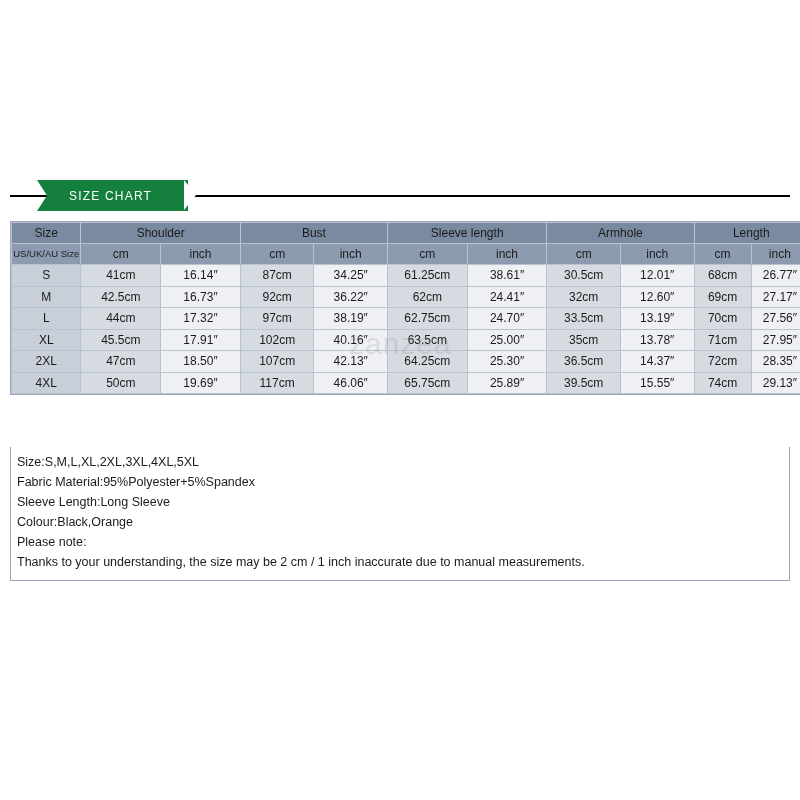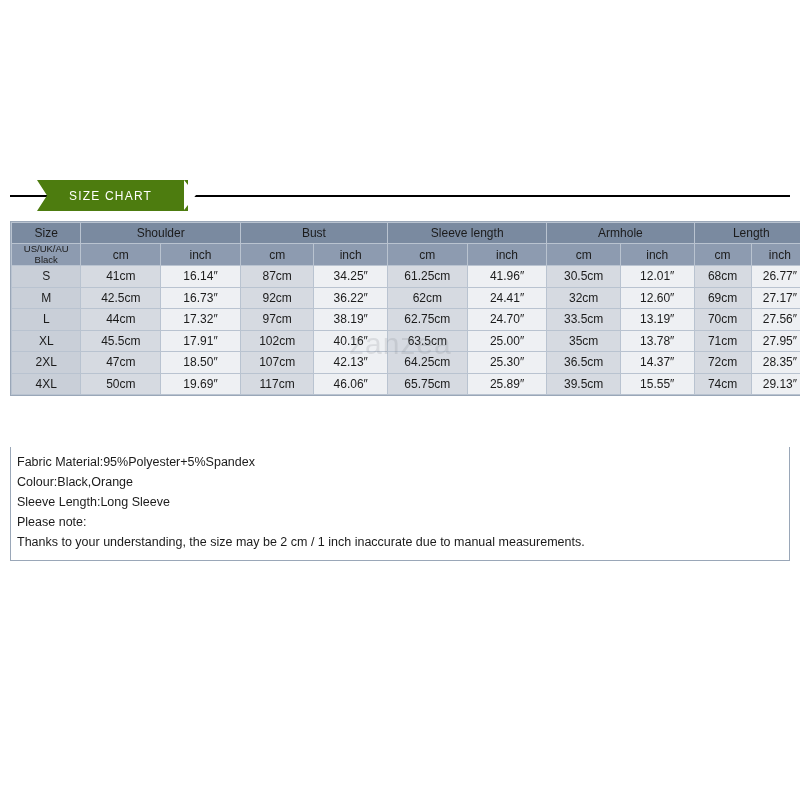--- a/index.html
+++ b/index.html
@@ -37,21 +37,21 @@
     top: 15px;
     width: 780px;
     height: 2px;
     background: #000000;
   }
   .banner-ribbon {
     position: absolute;
     left: 27px;
     top: 0px;
     height: 31px;
-    background: #4d7c0f;
+    background: #15803d;
     padding: 0 36px 0 32px;
     display: flex;
     align-items: center;
     clip-path: polygon(0 0, 100% 0, 100% 100%, 0 100%, 10px 50%);
   }
   .banner-ribbon .label {
     color: #ffffff;
     font-size: 12px;
     letter-spacing: 1.2px;
     font-weight: normal;
@@ -191,41 +191,41 @@
       <tbody>
         <tr class="hdr-main">
           <td>Size</td>
           <td colspan="2">Shoulder</td>
           <td colspan="2">Bust</td>
           <td colspan="2">Sleeve length</td>
           <td colspan="2">Armhole</td>
           <td colspan="2">Length</td>
         </tr>
         <tr class="hdr-sub">
-          <td class="small-two">US/UK/AU Black</td>
+          <td class="small-two">US/UK/AU Size</td>
           <td>cm</td>
           <td>inch</td>
           <td>cm</td>
           <td>inch</td>
           <td>cm</td>
           <td>inch</td>
           <td>cm</td>
           <td>inch</td>
           <td>cm</td>
           <td>inch</td>
         </tr>
 
         <tr class="row-body">
           <td class="col-size">S</td>
           <td class="cm">41cm</td>
           <td class="inch">16.14″</td>
           <td class="cm">87cm</td>
           <td class="inch">34.25″</td>
           <td class="cm">61.25cm</td>
-          <td class="inch">41.96″</td>
+          <td class="inch">38.61″</td>
           <td class="cm">30.5cm</td>
           <td class="inch">12.01″</td>
           <td class="cm">68cm</td>
           <td class="inch">26.77″</td>
         </tr>
 
         <tr class="row-body">
           <td class="col-size">M</td>
           <td class="cm">42.5cm</td>
           <td class="inch">16.73″</td>
@@ -296,20 +296,21 @@
           <td class="inch">29.13″</td>
         </tr>
 
       </tbody>
     </table>
   </div>
 
   <div class="watermark">zanzea</div>
 
   <div class="notes">
+    <p>Size:S,M,L,XL,2XL,3XL,4XL,5XL</p>
     <p>Fabric Material:95%Polyester+5%Spandex</p>
+    <p>Sleeve Length:Long Sleeve</p>
     <p>Colour:Black,Orange</p>
-    <p>Sleeve Length:Long Sleeve</p>
     <p>Please note:</p>
     <p>Thanks to your understanding, the size may be 2 cm / 1 inch inaccurate due to manual measurements.</p>
   </div>
 
 </div>
 
 </body></html>

